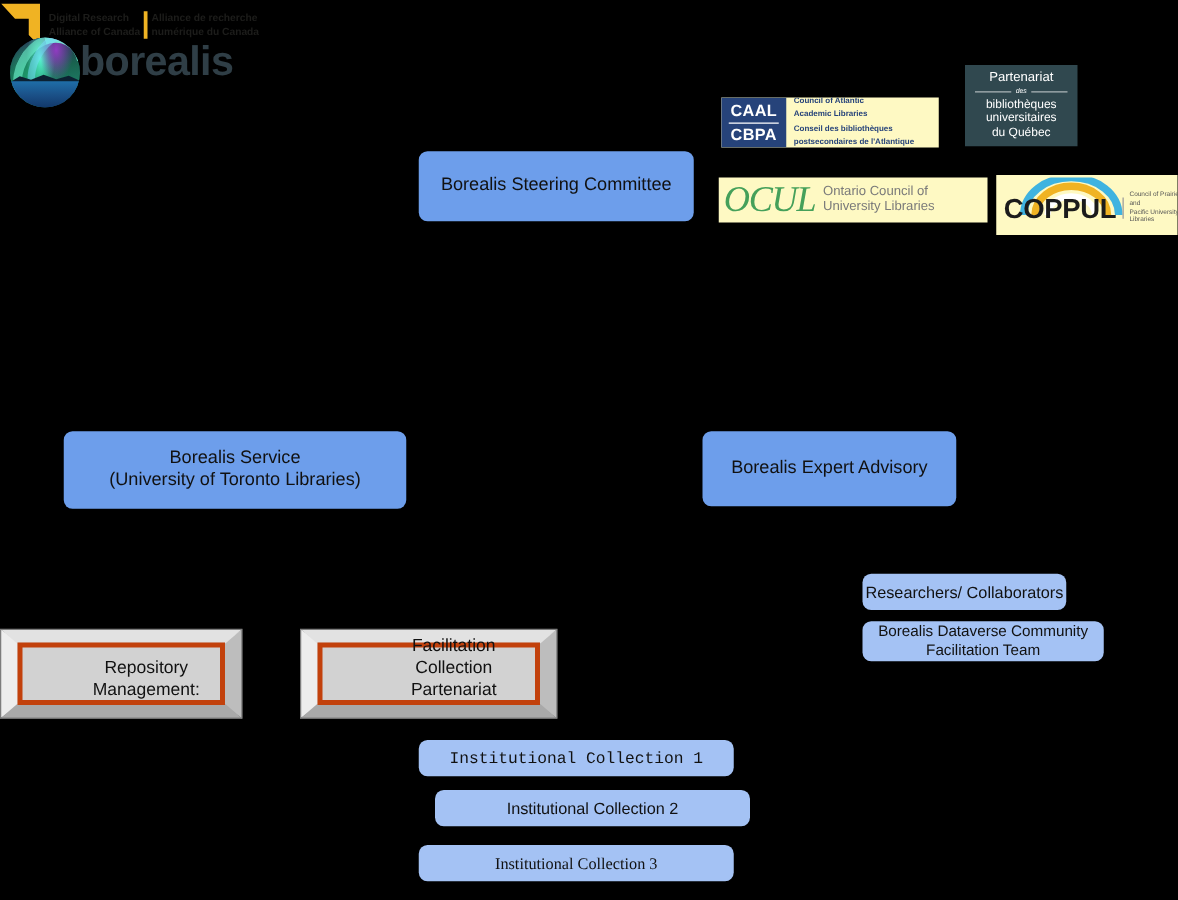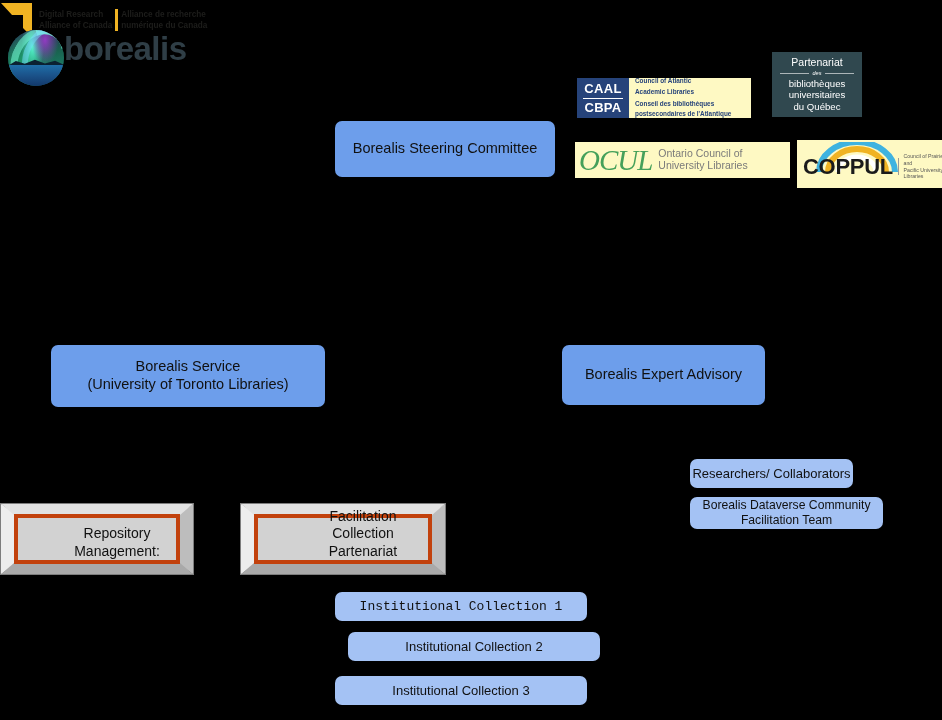--- a/index.html
+++ b/index.html
@@ -214,21 +214,21 @@
   #node-steering { left: 335px; top: 121px; width: 220px; height: 56px; font-size: 14.5px; }
   #node-service  { left: 51px;  top: 345px; width: 274px; height: 62px; font-size: 14.5px; }
   #node-eac      { left: 562px; top: 345px; width: 203px; height: 60px; font-size: 14.5px; }
 
   #node-rdm      { left: 690px; top: 421px; width: 193px; height: 27px; font-size: 13px; }
   #node-research { left: 690px; top: 459px; width: 163px; height: 29px; font-size: 13px; }
   #node-facil    { left: 690px; top: 497px; width: 193px; height: 32px; font-size: 12.2px; }
 
   #node-ic1      { left: 335px; top: 592px; width: 252px; height: 29px; font-size: 13px; font-family: Liberation Mono, monospace; }
   #node-ic2      { left: 348px; top: 632px; width: 252px; height: 29px; font-size: 13px; text-align: center; }
-  #node-ic3      { left: 335px; top: 676px; width: 252px; height: 29px; font-size: 13px; }
+  #node-ic3      { left: 335px; top: 676px; width: 252px; height: 29px; font-size: 13px; font-family: Liberation Serif, serif; }
   .node3d-wrap { position: absolute; }
 
   #wrap-repo { left: 0px;   top: 503px; width: 194px; height: 72px; }
   #wrap-icm  { left: 240px; top: 503px; width: 206px; height: 72px; }
 
   .node3d-wrap .face {
     position: absolute;
     left: 14px; top: 11px; right: 14px; bottom: 11px;
     background: #d2d2d2;
     border: 4px solid #c2410c;

